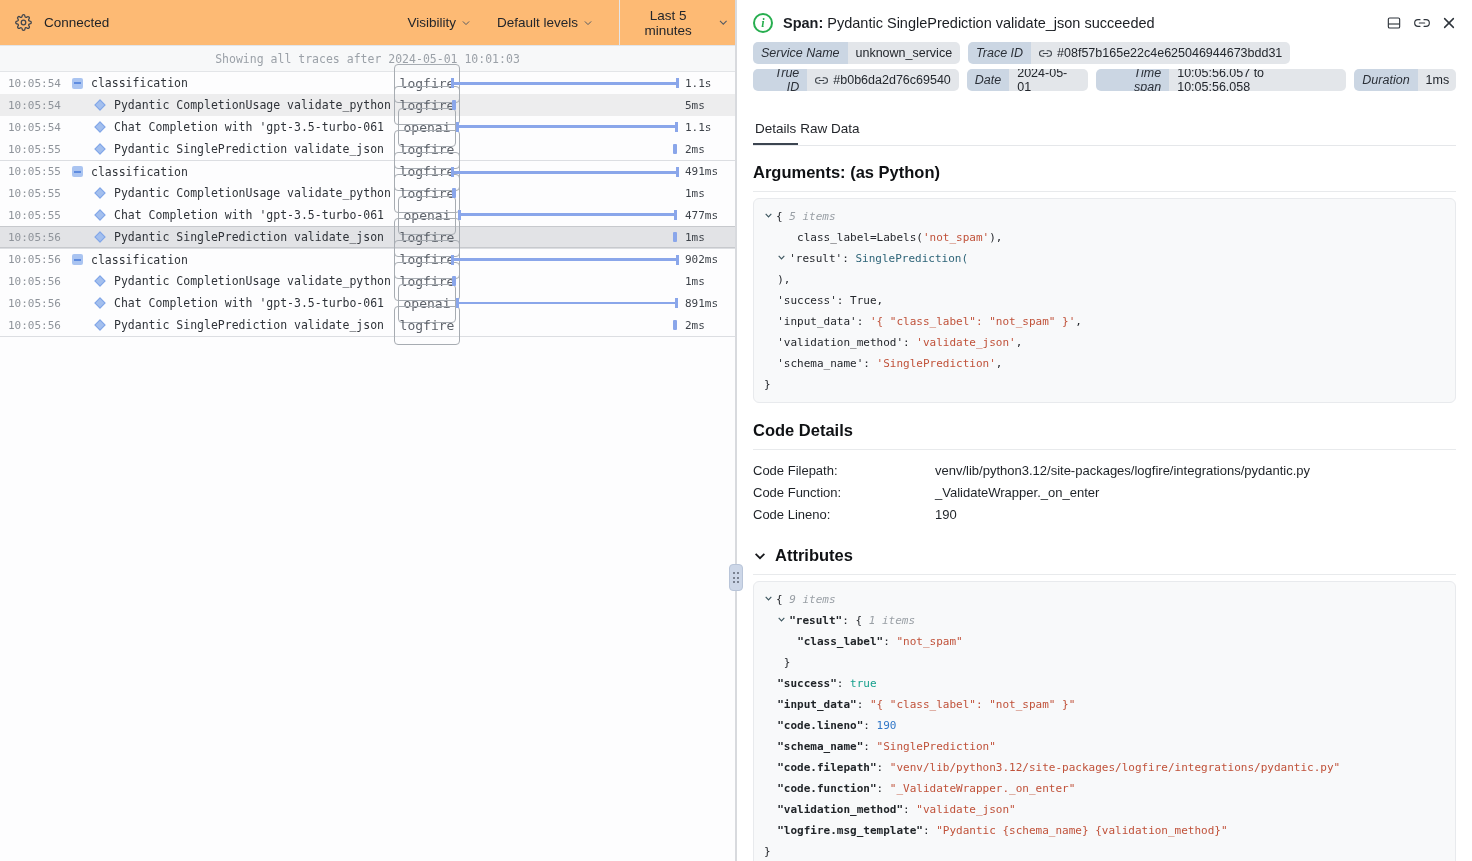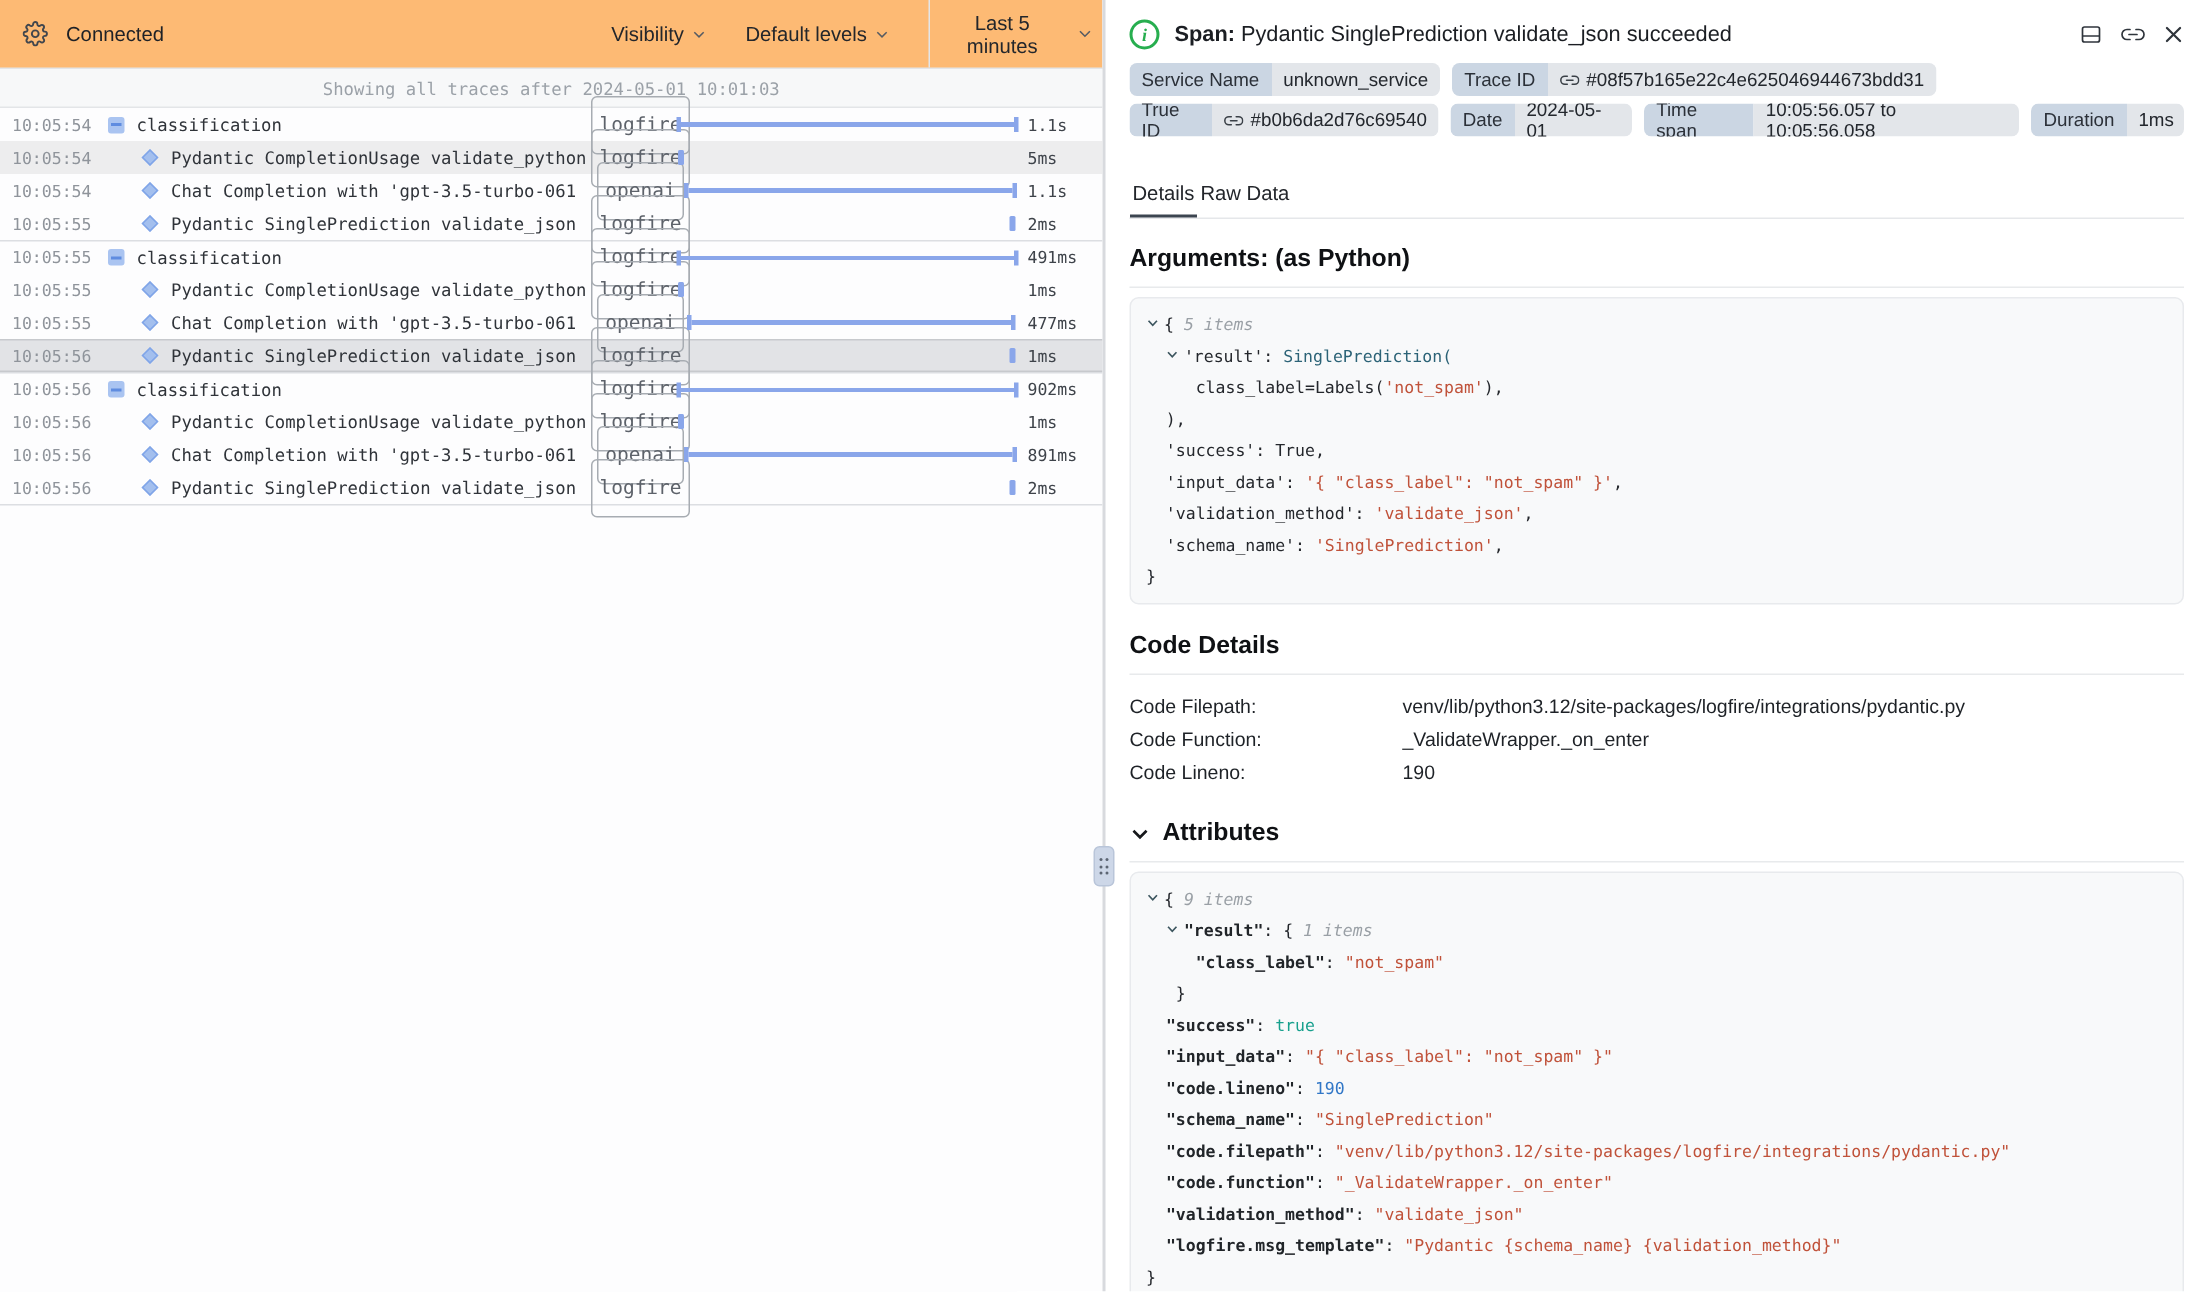--- a/index.html
+++ b/index.html
@@ -69,22 +69,22 @@
   .info-icon{width:20px;height:20px;flex:none;border:2px solid var(--info-green);border-radius:50%;
              color:var(--info-green);font-size:12px;font-weight:700;font-style:italic;
              display:flex;align-items:center;justify-content:center;font-family:"Liberation Serif",serif;}
   .rp-title{font-size:14.5px;color:#1b1e23;}
   .rp-title b{font-weight:700;}
   .rp-actions{margin-left:auto;display:flex;gap:12px;align-items:center;}
   .icon-btn{background:none;border:none;padding:0;cursor:pointer;display:flex;align-items:center;}
   .badge-rows{margin-top:9px;display:flex;flex-direction:column;gap:5px;}
   .badge-row{display:flex;gap:8px;}
   .badge{display:flex;border-radius:5px;overflow:hidden;font-size:12.5px;height:22px;}
-  .badge-label{background:var(--badge-label-bg);color:#2b3038;
-               display:flex;align-items:center;padding:0 8px;}
+  .badge-label{background:var(--badge-label-bg);font-style:italic;color:#2b3038;
+               display:flex;align-items:center;padding:0 8px;text-align:right;}
   .badge-value{background:var(--badge-value-bg);color:#23272d;display:flex;align-items:center;
                gap:5px;padding:0 8px;}
   .tabs{display:flex;border-bottom:1px solid #e5e7ea;margin-top:24px;}
   .tab{padding:6px 2px 9px;font-size:13.5px;color:#23262b;cursor:pointer;}
   .tab.active{box-shadow:inset 0 -2px 0 #3c4550;}
   .section-title{font-size:16.5px;font-weight:700;color:#0f1114;margin:17px 0 0;
                  padding-bottom:9px;border-bottom:1px solid #e8eaec;}
   .section-title.cd{margin-top:18px;}
   .section-title.attr{margin-top:20px;display:flex;align-items:center;gap:8px;cursor:pointer;}
   .code-block{background:var(--code-bg);border:1px solid #e8eaed;border-radius:6px;margin-top:6px;
@@ -418,24 +418,24 @@
     <div class="tabs">
       <div class="tab active">Details</div>
       <div class="tab">Raw Data</div>
     </div>
 
     <h2 class="section-title">Arguments: (as Python)</h2>
     <div class="code-block" id="py-block">
         <div class="code-line"><span class="chev"><svg width="9" height="9" viewBox="0 0 16 16" fill="none" stroke="#3d565f" stroke-width="2">
               <polyline points="3,5 8,10.5 13,5"></polyline>
             </svg></span><span>{ </span><span class="seg-i">5 items</span></div>
+        <div class="code-line"><span>     class_label=Labels(</span><span class="seg-s">'not_spam'</span><span>),</span></div>
         <div class="code-line"><span>  </span><span class="chev"><svg width="9" height="9" viewBox="0 0 16 16" fill="none" stroke="#3d565f" stroke-width="2">
               <polyline points="3,5 8,10.5 13,5"></polyline>
             </svg></span><span>'result': </span><span class="seg-cl">SinglePrediction(</span></div>
-        <div class="code-line"><span>     class_label=Labels(</span><span class="seg-s">'not_spam'</span><span>),</span></div>
         <div class="code-line"><span>  ),</span></div>
         <div class="code-line"><span>  'success': True,</span></div>
         <div class="code-line"><span>  'input_data': </span><span class="seg-s">'{ "class_label": "not_spam" }'</span><span>,</span></div>
         <div class="code-line"><span>  'validation_method': </span><span class="seg-s">'validate_json'</span><span>,</span></div>
         <div class="code-line"><span>  'schema_name': </span><span class="seg-s">'SinglePrediction'</span><span>,</span></div>
         <div class="code-line"><span>}</span></div>
       </div>
 
     <h2 class="section-title cd">Code Details</h2>
     <div class="kv" id="kv-rows">

